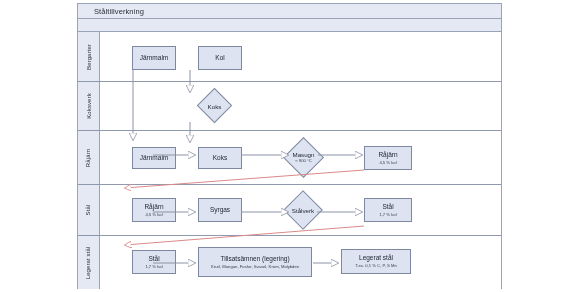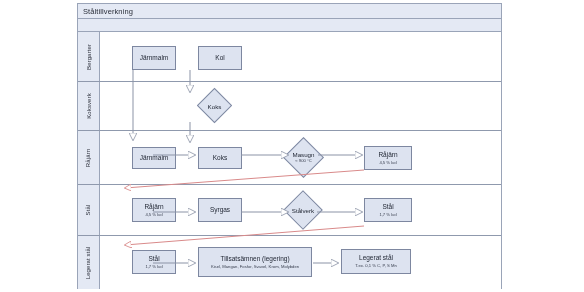--- a/index.html
+++ b/index.html
@@ -38,21 +38,21 @@
     left: 0;
     top: 0;
     width: 100%;
     height: 15px;
     box-sizing: border-box;
     background: #e4e9f4;
     border-bottom: 1px solid #9aa4b8;
     font-size: 7.5px;
     color: #2b2f3a;
     line-height: 15px;
-    padding-left: 5px;
+    padding-left: 16px;
     letter-spacing: 0.1px;
   }
 
   .pool-subband {
     position: absolute;
     left: 0;
     top: 15px;
     width: 100%;
     height: 13px;
     box-sizing: border-box;

